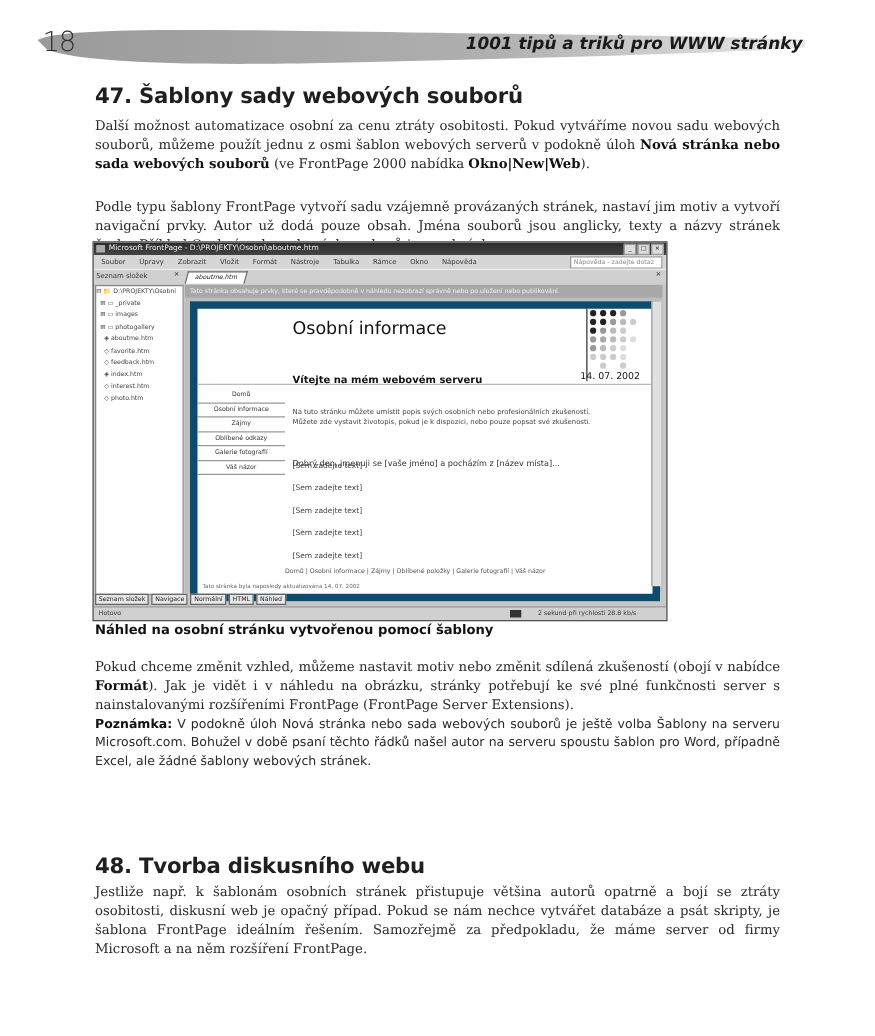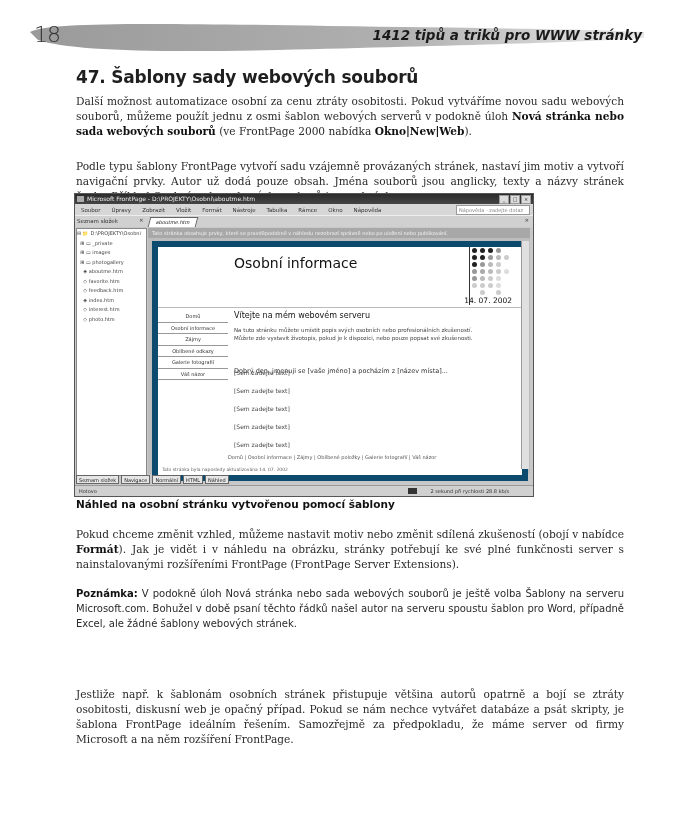--- a/index.html
+++ b/index.html
@@ -38,21 +38,21 @@
   .shot .page { position:absolute; left:4px; top:13px; width:364px; height:228px; background:#fff; border:6px solid #0c4a6e; }
   .shot .scroll { position:absolute; right:1px; top:13px; width:7px; height:228px; background:#e0e0e0; border-left:1px solid #999; }
   .shot .ptitle { position:absolute; left:76px; top:8px; font-size:14px; color:#111; }
   .shot .dots { position:absolute; right:12px; top:1px; display:grid; grid-template-columns:repeat(5,6px); gap:2px; }
   .shot .dots i { width:5px; height:5px; border-radius:50%; display:block; }
   .shot .date { position:absolute; right:10px; top:49px; font-size:7.5px; color:#111; }
   .shot .vline { position:absolute; right:52px; top:0px; width:1px; height:58px; background:#333; }
   .shot .hline { position:absolute; left:0; right:0; top:60px; height:1px; background:#bbb; }
   .shot .nav { position:absolute; left:0; top:64px; width:70px; }
   .shot .nav div { height:10.5px; line-height:10.5px; border-bottom:1px solid #999; font-size:5px; color:#333; text-align:center; }
-  .shot .welcome { position:absolute; left:76px; top:64px; font-size:8px; font-weight:normal; color:#111; }
+  .shot .welcome { position:absolute; left:76px; top:52px; font-size:8px; font-weight:bold; color:#111; }
   .shot .para { position:absolute; left:76px; font-size:5.5px; color:#444; line-height:7.5px; width:280px; }
   .shot .dobry { position:absolute; left:76px; font-size:6.5px; color:#333; }
   .shot .ph { position:absolute; left:76px; font-size:6px; color:#444; }
   .shot .footlinks { position:absolute; left:70px; top:207px; font-size:5px; color:#555; white-space:nowrap; }
   .shot .updated { position:absolute; left:4px; top:220px; font-size:4.5px; color:#666; white-space:nowrap; }
   .shot .viewtabs { position:absolute; left:1px; top:281px; height:9px; display:flex; gap:2px; font-size:5px; }
   .shot .viewtabs span { background:#e6e6e6; border:1px solid #666; padding:0 2px; line-height:8px; }
   .shot .statusbar { position:absolute; left:0; right:0; bottom:0; height:10px; background:#d0d0d0; border-top:1px solid #999; font-size:5px; line-height:10px; padding-left:4px; color:#333; }
   .shot .statusright { position:absolute; right:24px; top:0; font-size:5px; }
   .shot .statusicon { position:absolute; right:116px; top:2px; width:9px; height:6px; background:#333; }
@@ -66,21 +66,21 @@
   <defs>
     <linearGradient id="sg" x1="0" x2="1" y1="0" y2="0">
       <stop offset="0" stop-color="#9a9a9a"></stop>
       <stop offset="0.6" stop-color="#b0b0b0"></stop>
       <stop offset="1" stop-color="#e8e8e8"></stop>
     </linearGradient>
   </defs>
   <path d="M2,12 C20,2 120,3 300,6 C450,8 560,9 616,12 L616,18 C560,22 420,26 250,30 C120,33 40,30 10,20 Z" fill="url(#sg)"></path>
 </svg>
 <div class="page-num">18</div>
-<div class="book-title">1412 tipů a triků pro WWW stránky</div>
+<div class="book-title">1001 tipů a triků pro WWW stránky</div>
 
 <div class="content" style="top:67px;">
   <h2 class="section">47. Šablony sady webových souborů</h2>
 </div>
 <div class="content" style="top:94px;">
   <p class="body"><span>Další možnost automatizace osobní za cenu ztráty osobitosti. Pokud vytváříme novou sadu webových souborů, můžeme použít jednu z osmi šablon webových serverů v podokně úloh </span><b>Nová stránka nebo sada webových souborů</b><span> (ve FrontPage 2000 nabídka </span><b>Okno|New|Web</b><span>).</span></p>
   <p class="body" style="margin-top:20px;">Podle typu šablony FrontPage vytvoří sadu vzájemně provázaných stránek, nastaví jim motiv a vytvoří navigační prvky. Autor už dodá pouze obsah. Jména souborů jsou anglicky, texty a názvy stránek česky. Příklad Osobní sady webových souborů je na obrázku:</p>
 </div>
 
 <div class="shot">
@@ -206,18 +206,19 @@
     <span>Hotovo</span>
     <span class="statusicon"></span>
     <span class="statusright">2 sekund při rychlosti 28.8 kb/s</span>
   </div>
 </div>
 
 <div class="caption">Náhled na osobní stránku vytvořenou pomocí šablony</div>
 
 <div class="content" style="top:527px;">
   <p class="body"><span>Pokud chceme změnit vzhled, můžeme nastavit motiv nebo změnit sdílená zkušeností (obojí v nabídce </span><b>Formát</b><span>). Jak je vidět i v náhledu na obrázku, stránky potřebují ke své plné funkčnosti server s nainstalovanými rozšířeními FrontPage (FrontPage Server Extensions).</span></p>
-  <p class="note" style="margin-top:14px;"><b>Poznámka:</b><span> V podokně úloh Nová stránka nebo sada webových souborů je ještě volba Šablony na serveru Microsoft.com. Bohužel v době psaní těchto řádků našel autor na serveru spoustu šablon pro Word, případně Excel, ale žádné šablony webových stránek.</span></p>
+  <p class="note" style="margin-top:0;"><b>Poznámka:</b><span> V podokně úloh Nová stránka nebo sada webových souborů je ještě volba Šablony na serveru Microsoft.com. Bohužel v době psaní těchto řádků našel autor na serveru spoustu šablon pro Word, případně Excel, ale žádné šablony webových stránek.</span></p>
 </div>
 
 <div class="content" style="top:683px;">
+  <h2 class="section">48. Tvorba diskusního webu</h2>
   <p class="body" style="margin-top:4px;">Jestliže např. k šablonám osobních stránek přistupuje většina autorů opatrně a bojí se ztráty osobitosti, diskusní web je opačný případ. Pokud se nám nechce vytvářet databáze a psát skripty, je šablona FrontPage ideálním řešením. Samozřejmě za předpokladu, že máme server od firmy Microsoft a na něm rozšíření FrontPage.</p>
 </div>
 
 </body></html>

